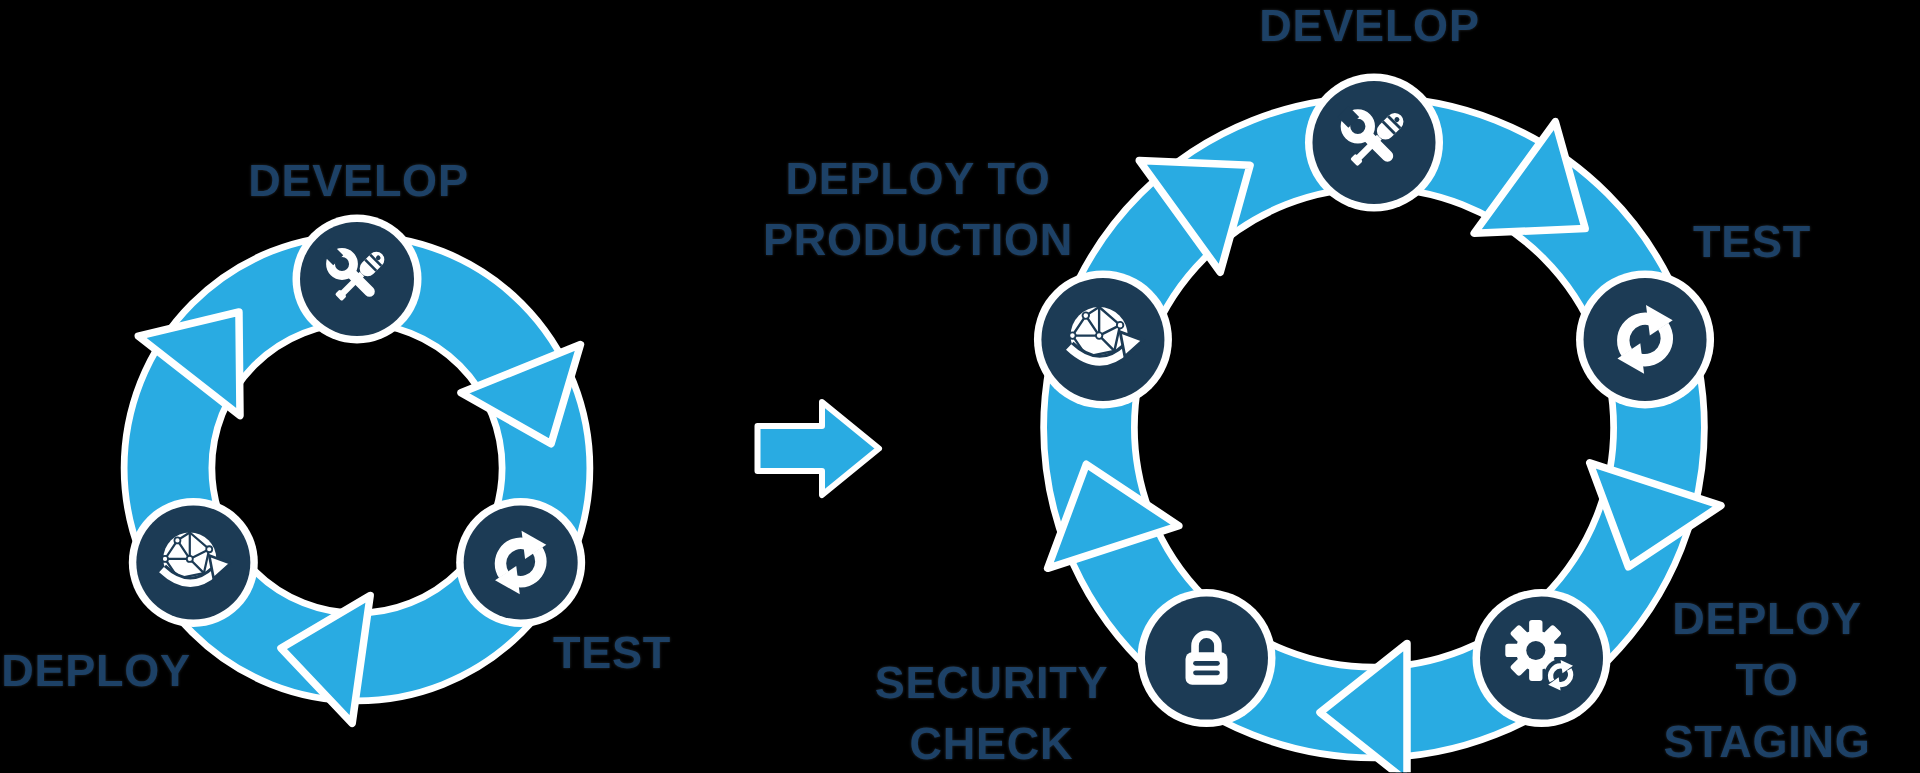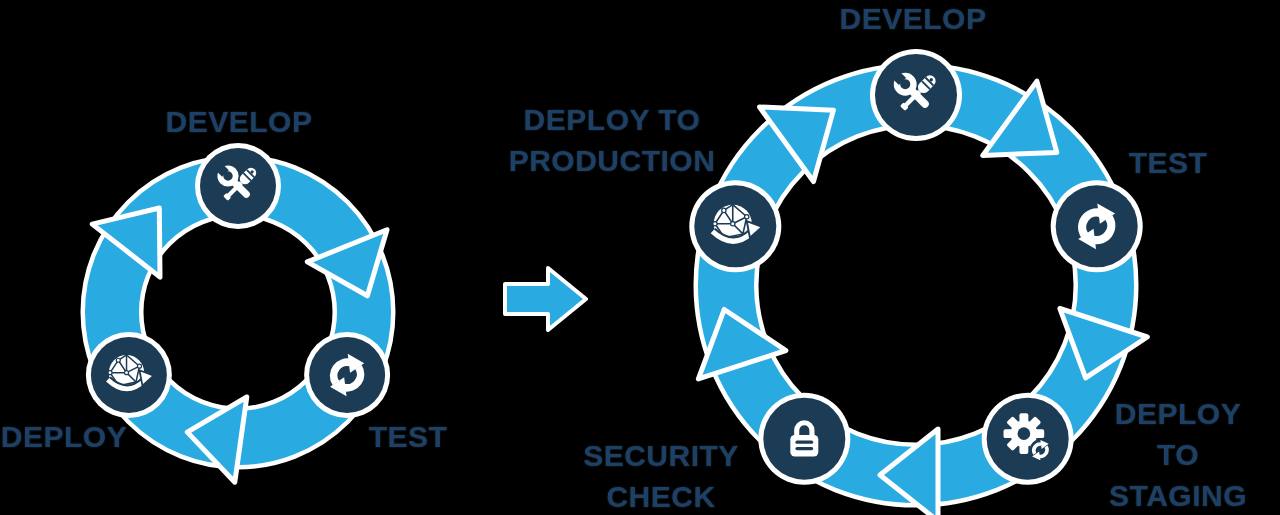--- a/index.html
+++ b/index.html
@@ -3,21 +3,21 @@
 <meta charset="utf-8">
 <style>
   html,body{margin:0;padding:0;background:#000;}
   #stage{position:relative;width:1280px;height:515px;background:#000;overflow:hidden;
          font-family:"Liberation Sans",sans-serif;}
   .lbl{position:absolute;transform:translate(-50%,-50%);
        font-weight:700;font-size:30px;line-height:41px;letter-spacing:.5px;
        color:#1d4166;text-align:center;white-space:pre-line;
        text-shadow:0 0 2px rgba(150,170,190,.25);}
   #lbl-l-develop{left:239px;top:121px;}
-  #lbl-l-deploy {left:64px; top:436px;}
+  #lbl-l-deploy {left:64px; top:448px;}
   #lbl-l-test   {left:408px;top:436px;}
   #lbl-r-develop{left:913px;top:18px;}
   #lbl-r-test   {left:1168px;top:162px;}
   #lbl-r-production{left:612px;top:140px;}
   #lbl-r-security  {left:661px;top:476px;}
   #lbl-r-staging   {left:1178px;top:454px;}
   svg#diagram{position:absolute;left:0;top:0;}
 </style>
 </head>
 <body>

